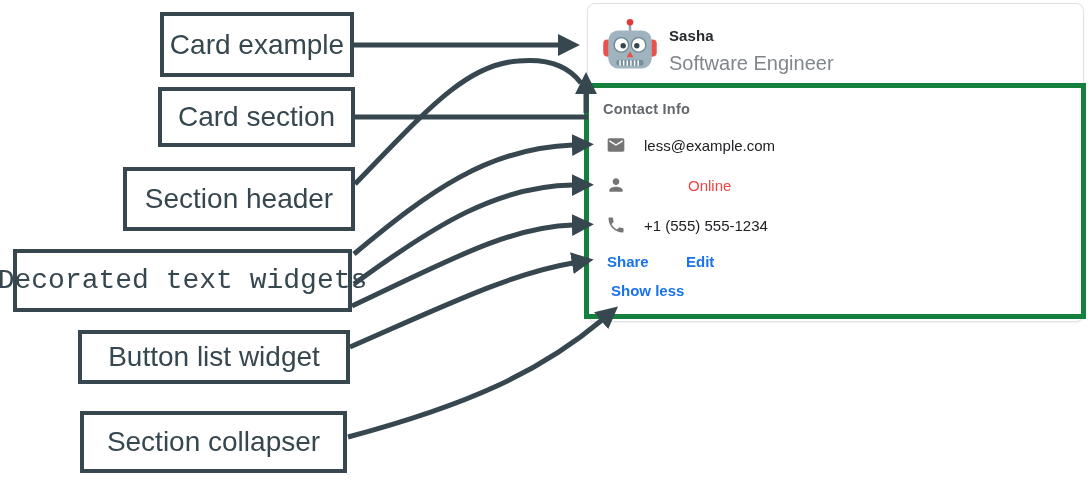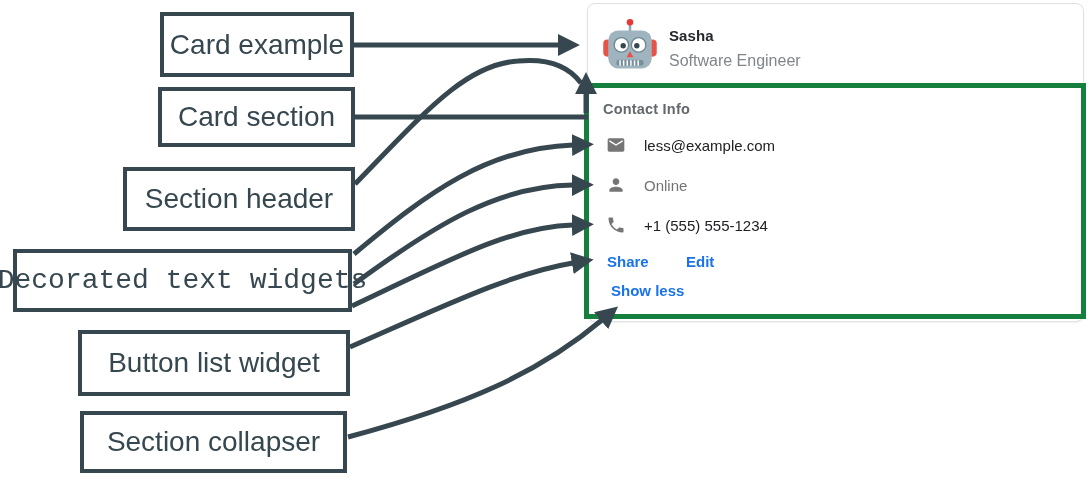--- a/index.html
+++ b/index.html
@@ -13,55 +13,55 @@
   .callout{
     position:absolute;background:#ffffff;border:4px solid #37474F;
     color:#37474F;font-size:28px;line-height:1;
     display:flex;align-items:center;justify-content:center;
     z-index:4;white-space:nowrap;
   }
   #lbl-card-header     {left:160px;top:12px; width:194px;height:65px;}
   #lbl-card-section    {left:158px;top:87px; width:197px;height:60px;}
   #lbl-section-header  {left:123px;top:167px;width:232px;height:64px;}
   #lbl-decorated       {left:13px; top:249px;width:339px;height:63px;font-family:Liberation Mono, monospace;}
-  #lbl-button-list     {left:78px; top:330px;width:272px;height:66px;}
+  #lbl-button-list     {left:78px; top:330px;width:272px;height:54px;}
   #lbl-collapser       {left:80px; top:411px;width:267px;height:62px;}
 
   
   .card{
     position:absolute;left:587px;top:3px;width:497px;height:319px;
     background:#ffffff;border:1px solid #dfe1e5;border-radius:8px;
     box-shadow:0 1px 2px rgba(60,64,67,.08);z-index:1;
   }
   .card-header{position:absolute;left:0;top:0;width:100%;height:80px;}
   .avatar{position:absolute;left:13px;top:11px;width:58px;height:58px;}
   .person-name{
     position:absolute;left:81px;top:23px;font-size:15px;font-weight:600;
     color:#24292e;letter-spacing:.1px;
   }
   .person-role{
-    position:absolute;left:81px;top:48px;font-size:16px;color:#80868B;
+    position:absolute;left:81px;top:48px;font-size:20px;color:#80868B;
   }
 
   
   .section-box{
     position:absolute;left:584px;top:83px;width:502px;height:236px;
     background:#ffffff;border:5px solid #15803d;z-index:2;
   }
   .section-header-text{
     position:absolute;left:14px;top:13px;font-size:14.5px;font-weight:600;
     color:#63686D;letter-spacing:.2px;
   }
   .dtw-row{position:absolute;left:0;width:100%;height:28px;display:flex;align-items:center;}
   .dtw-row .row-icon{position:absolute;left:17px;width:20px;height:20px;}
   .dtw-row .row-text{position:absolute;left:55px;font-size:15px;color:#202124;}
   #row-email {top:43px;}
   #row-status{top:83px;}
   #row-phone {top:123px;}
-  .status-online .row-text{color:#737373;}
+  .status-online .row-text{color:#ef4444;margin-left:44px;}
   .button-row{position:absolute;top:160px;left:0;width:100%;height:28px;}
   .text-button{
     position:absolute;font-size:15px;font-weight:600;color:#1A73E8;
     top:5px;cursor:pointer;background:none;border:none;padding:0;
     font-family:"Liberation Sans",sans-serif;
     text-align:right;
   }
   #btn-share{left:18px;}
   #btn-edit{left:97px;}
   .collapser-row{position:absolute;top:189px;left:0;width:100%;height:28px;padding-left:40px;}

